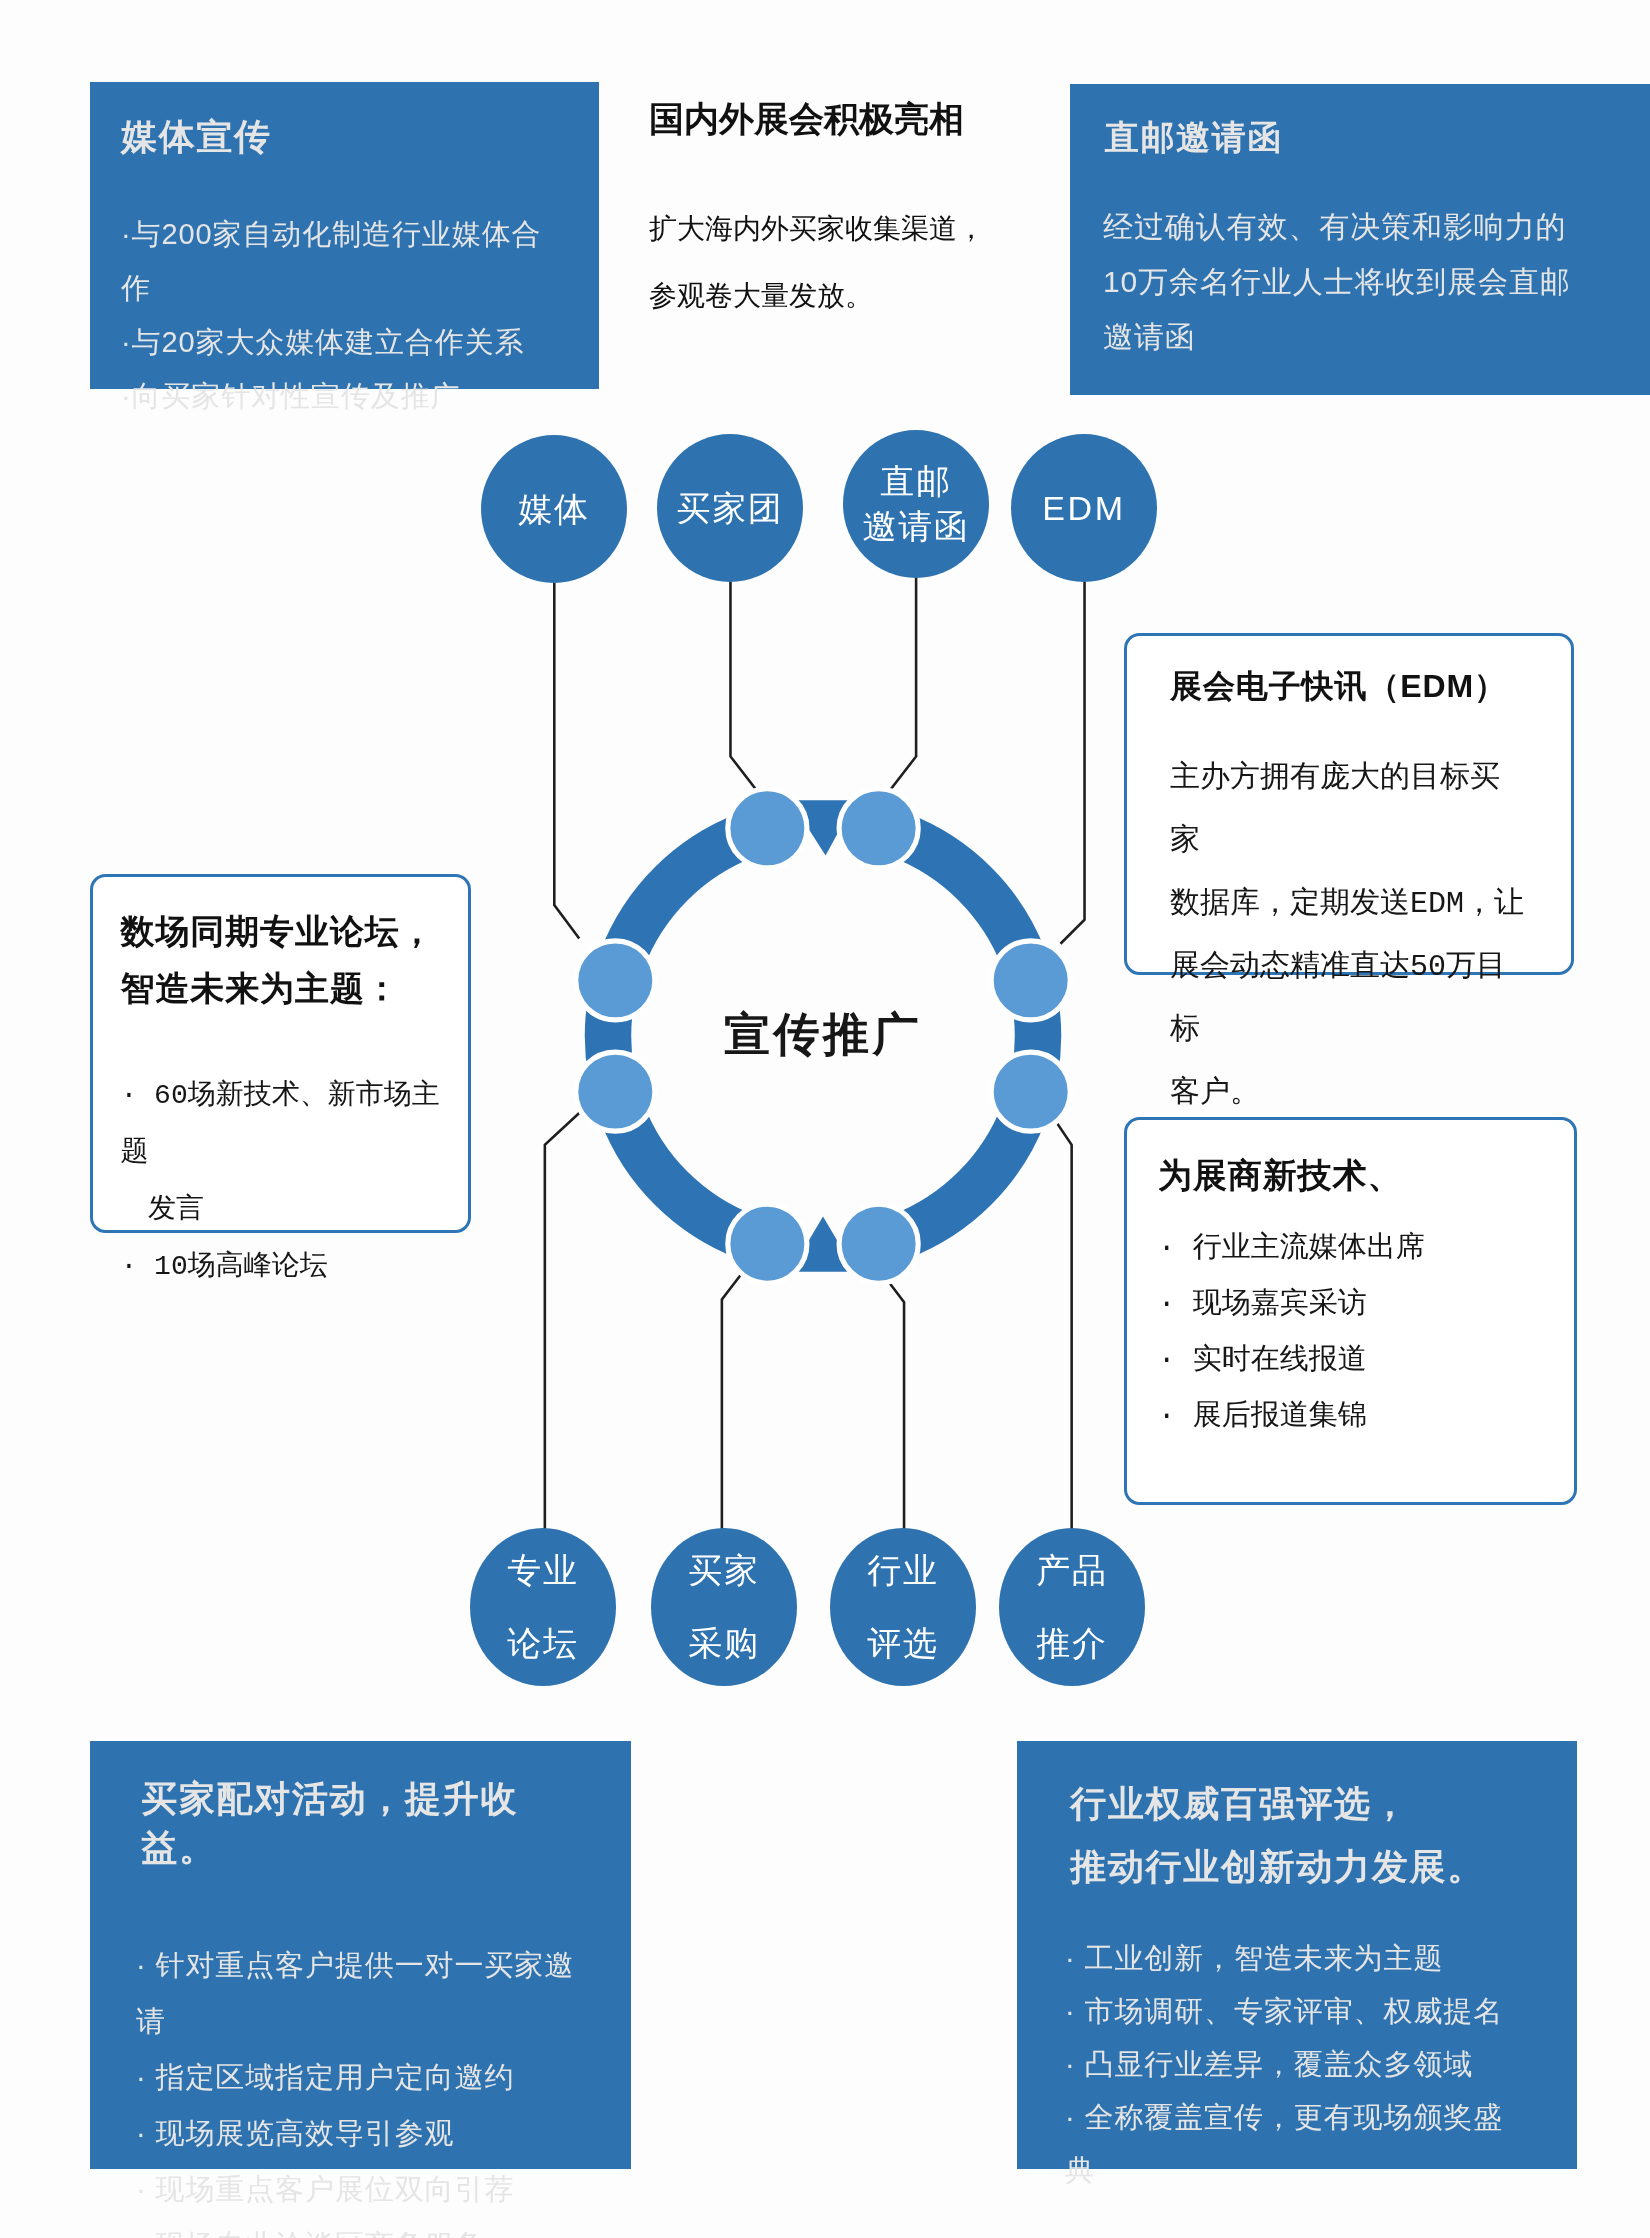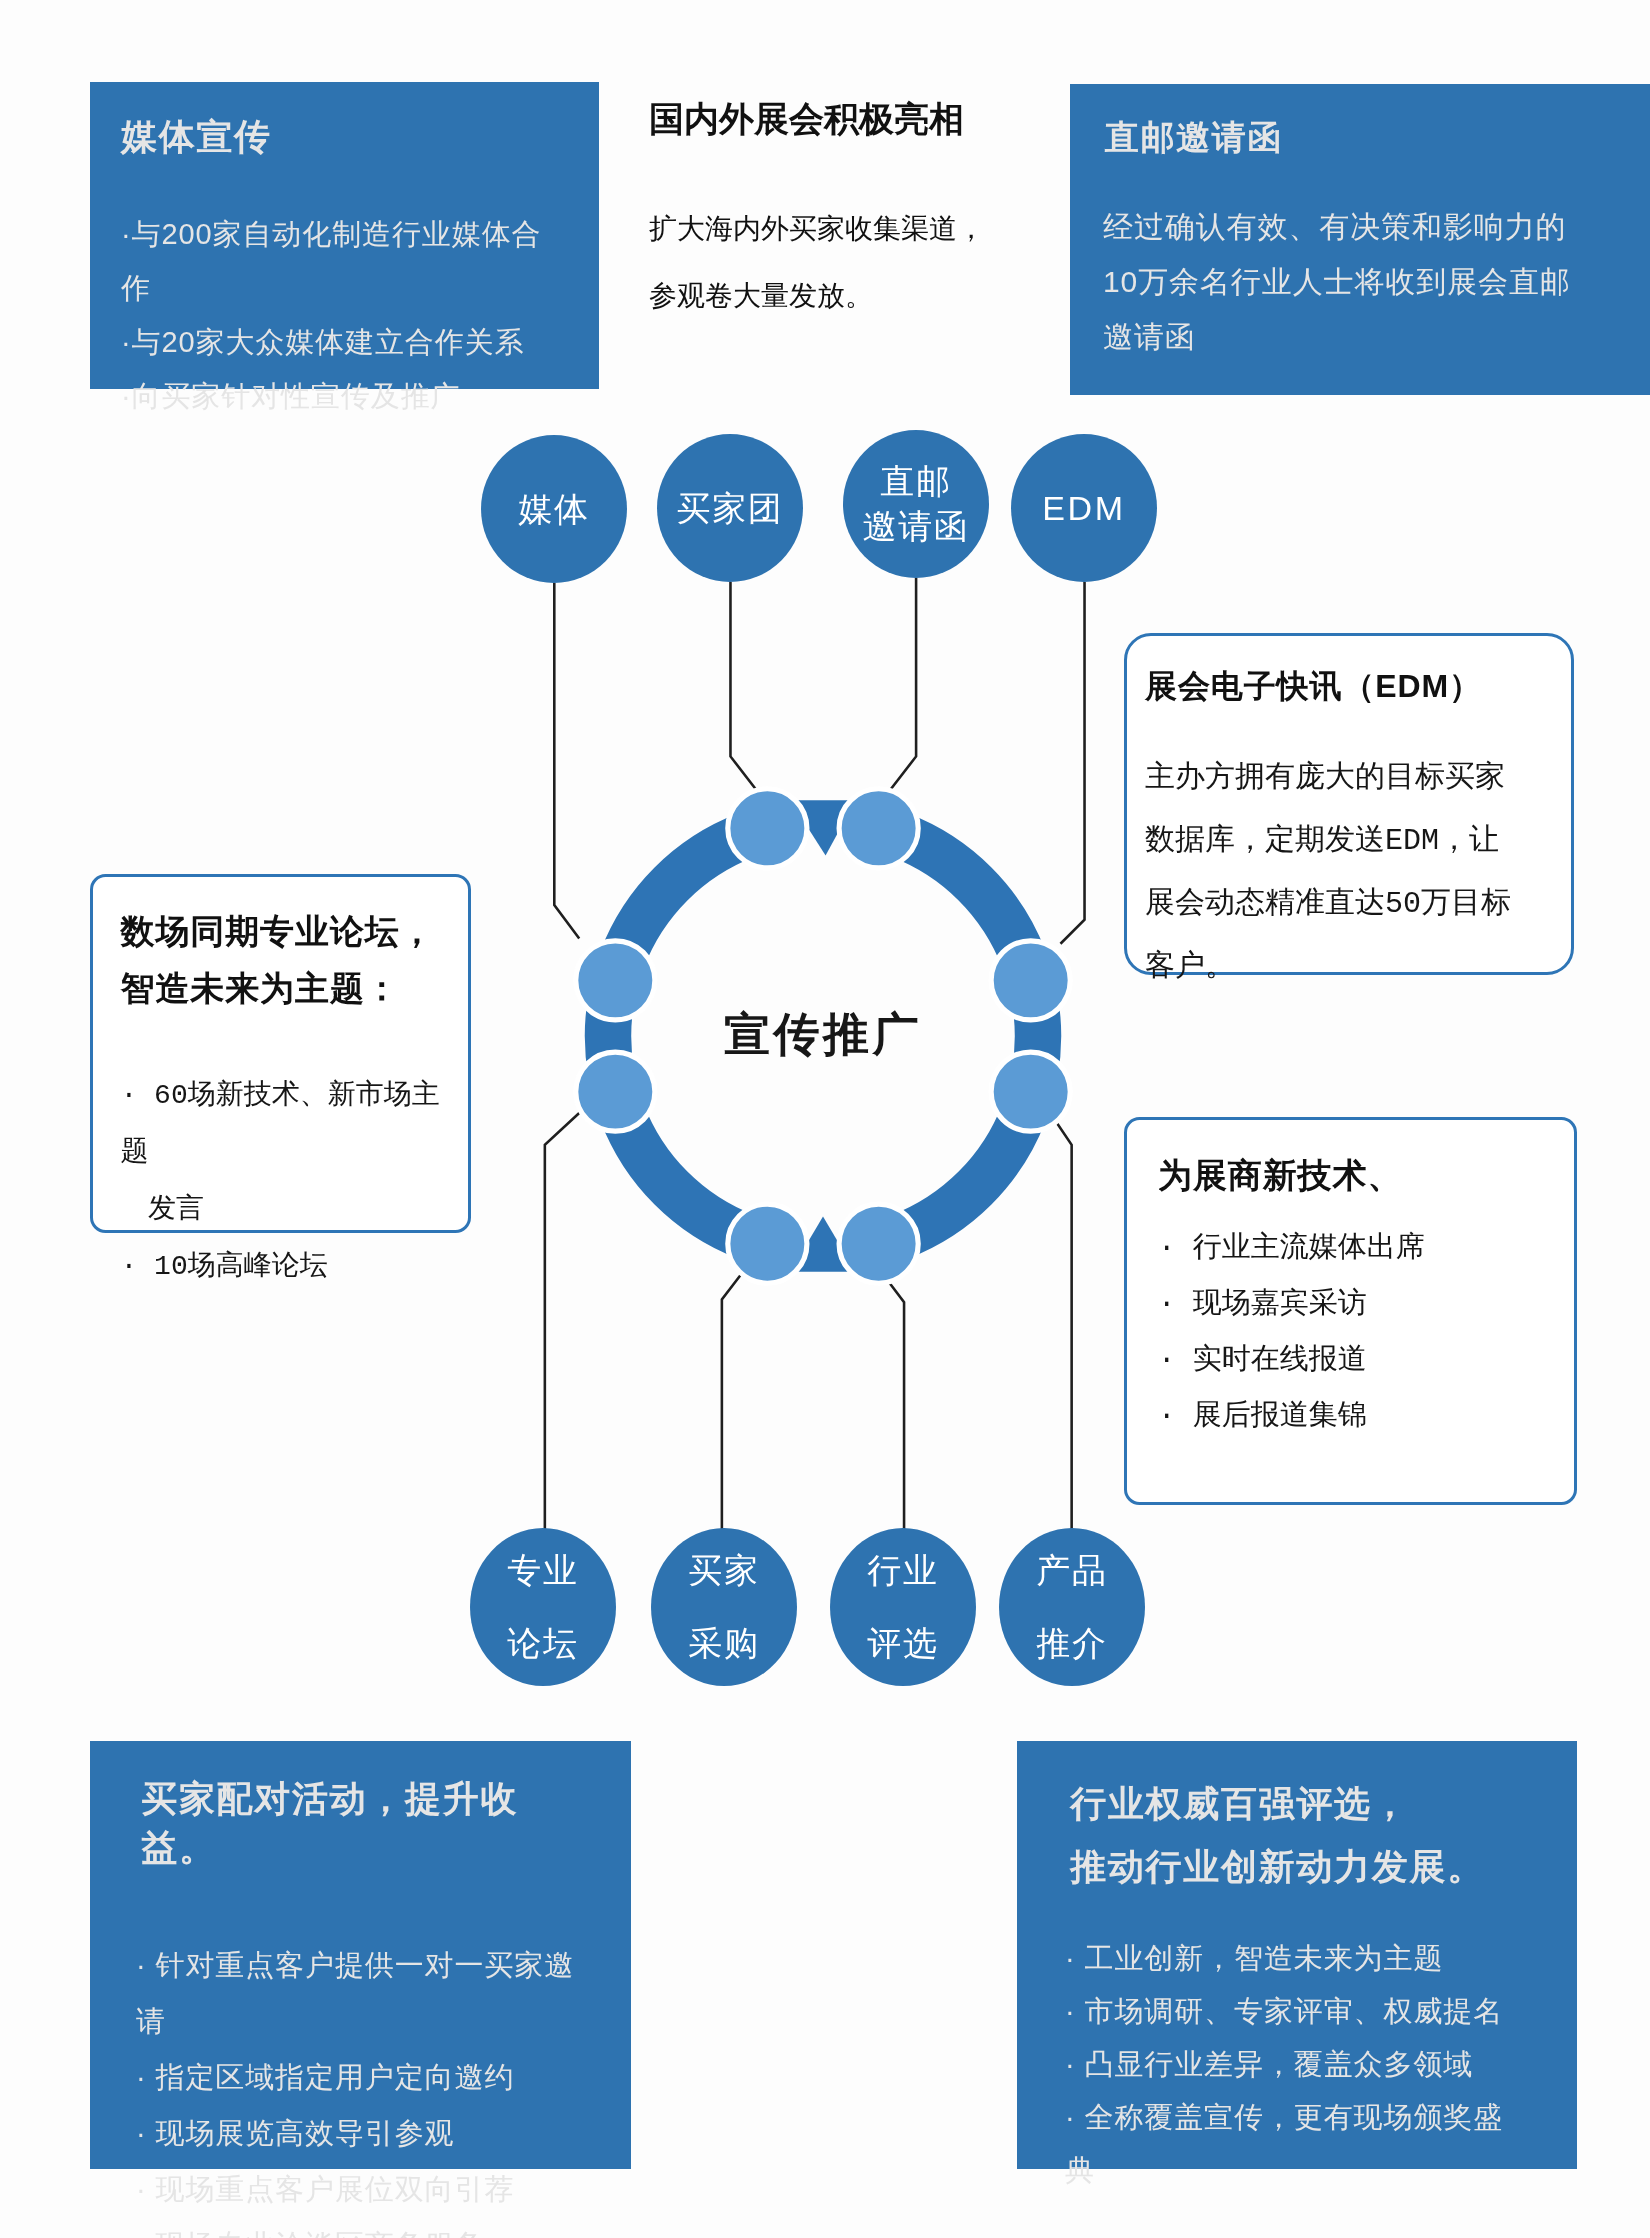--- a/index.html
+++ b/index.html
@@ -53,21 +53,21 @@
   #c-select{left:830px;top:1528px;}
   #c-promo{left:999px;top:1528px;}
 
   #ring{position:absolute;left:565px;top:778px;width:516px;height:516px;}
   #ring .arc{fill:none;stroke:var(--arc_blue);stroke-width:54px;stroke-linecap:butt;}
   #ring .wedge{fill:var(--arc_blue);}
   #ring .bead{fill:var(--light_circle);stroke:#ffffff;stroke-width:6px;}
   #center-label{position:absolute;left:565px;top:1004px;width:516px;text-align:center;
     font-size:46px;font-weight:bold;color:#171717;letter-spacing:3.4px;}
 
-  #box-edm-info{left:1124px;top:633px;width:450px;height:342px;padding:26px 18px;border-radius:27px;}
+  #box-edm-info{left:1124px;top:633px;width:450px;height:342px;padding:26px 43px;}
   #box-edm-info .wb-title{font-size:32px;margin:3.4px 0 38px 0;}
   #box-edm-info .wb-line{font-size:30px;line-height:63px;}
 
   #box-forum{left:90px;top:874px;width:381px;height:359px;padding:12px 27.5px;}
   #box-forum .wb-title{line-height:57px;}
   #box-forum .wb-title-wrap{margin:13.8px 0 50px 0;}
   #box-forum .wb-line{line-height:57px;}
   #box-forum .indent{padding-left:27.5px;}
 
   #box-platform{left:1124px;top:1117px;width:453px;height:388px;padding:13.8px 31px;}

